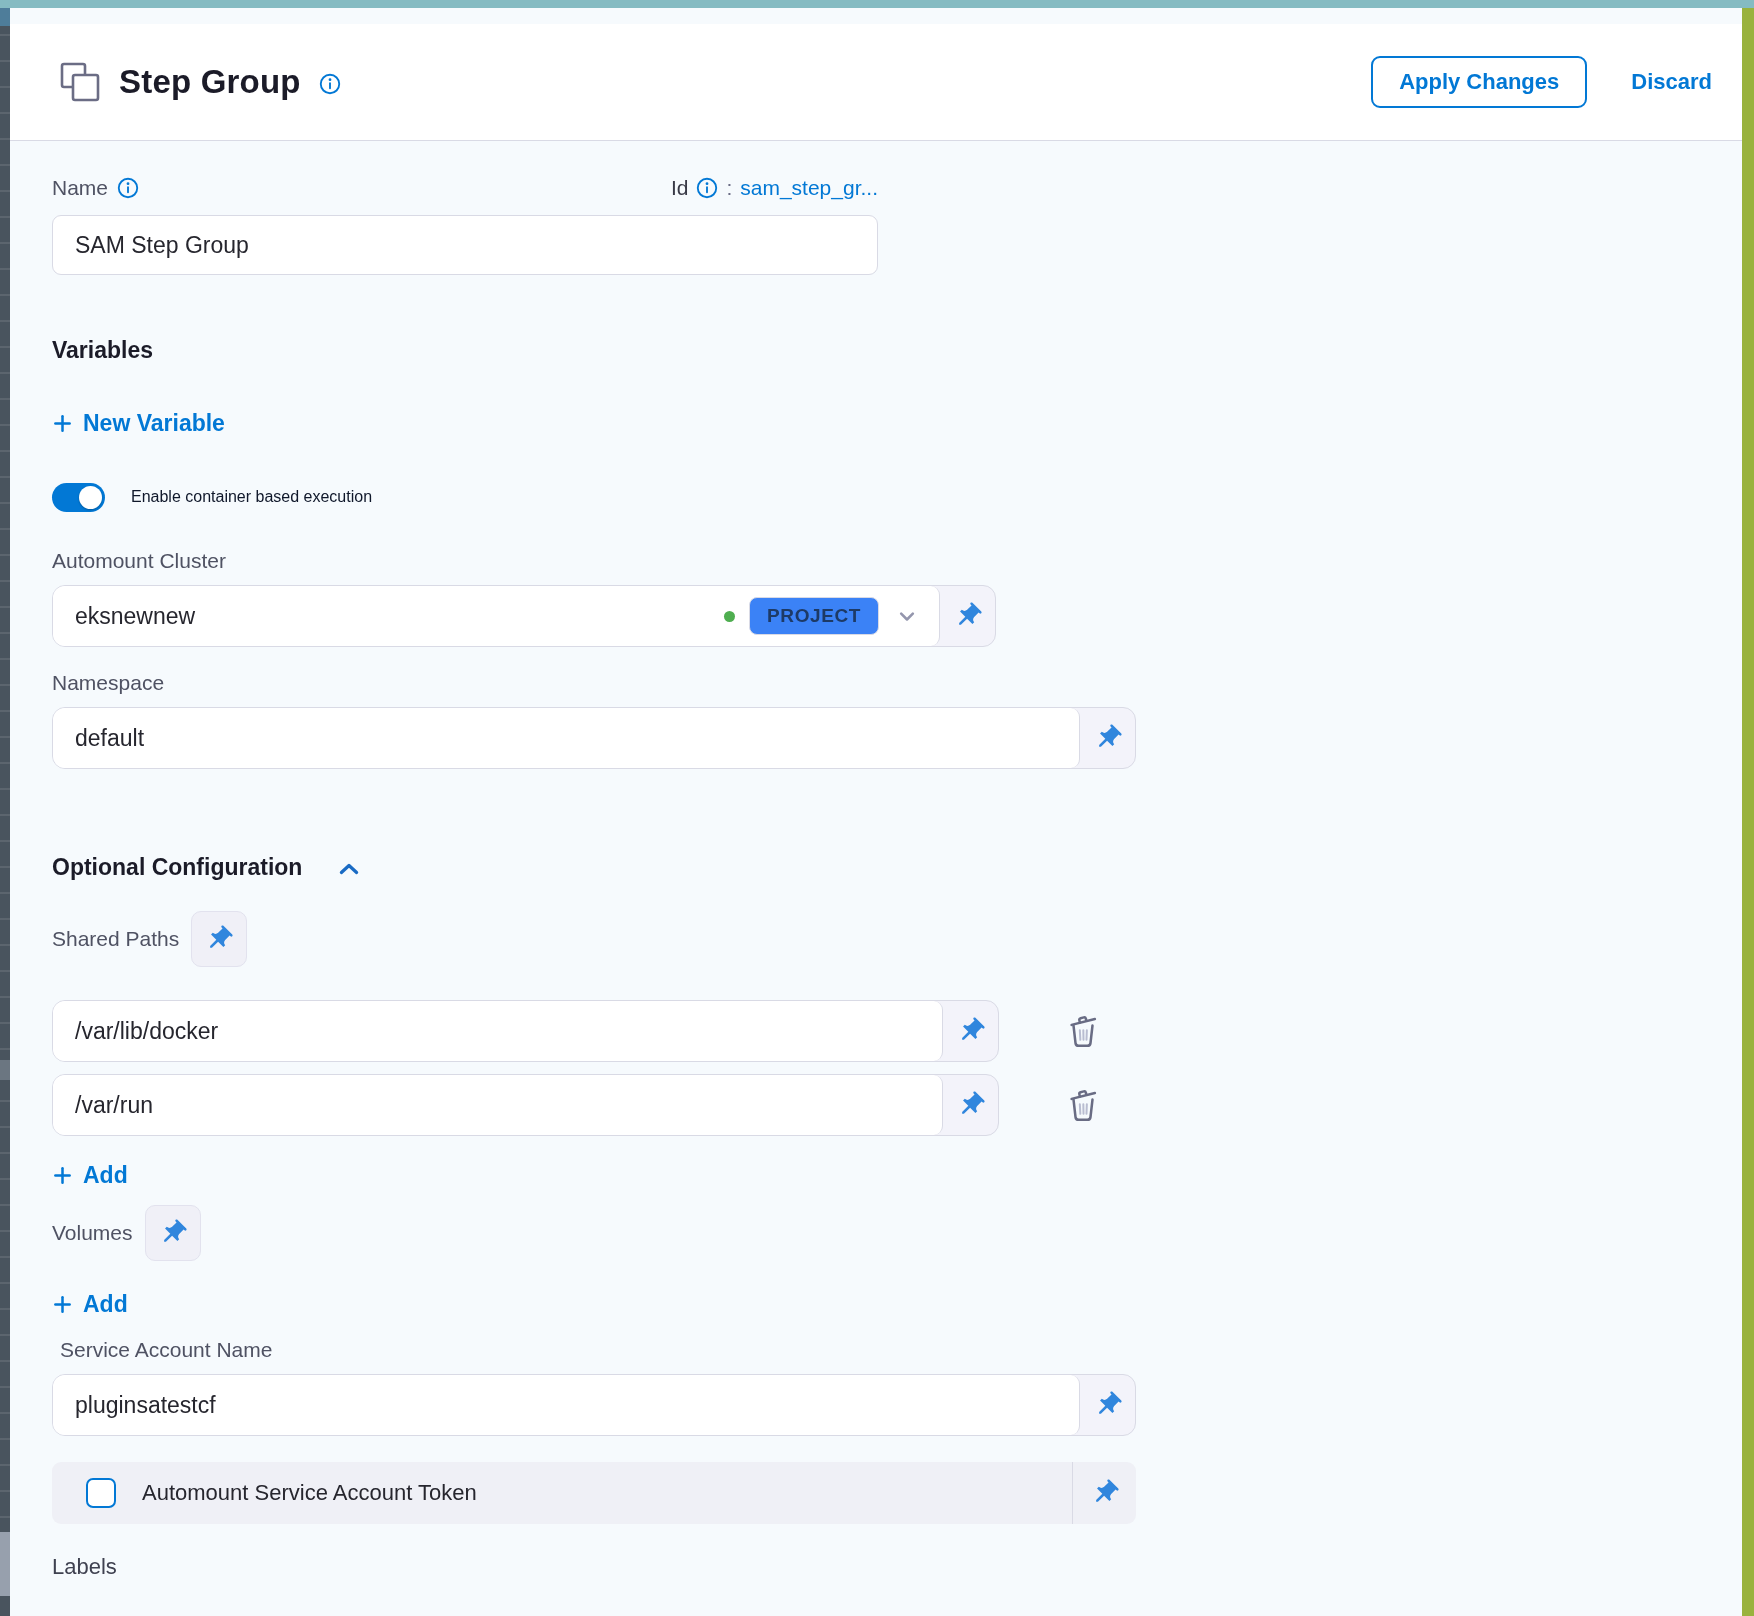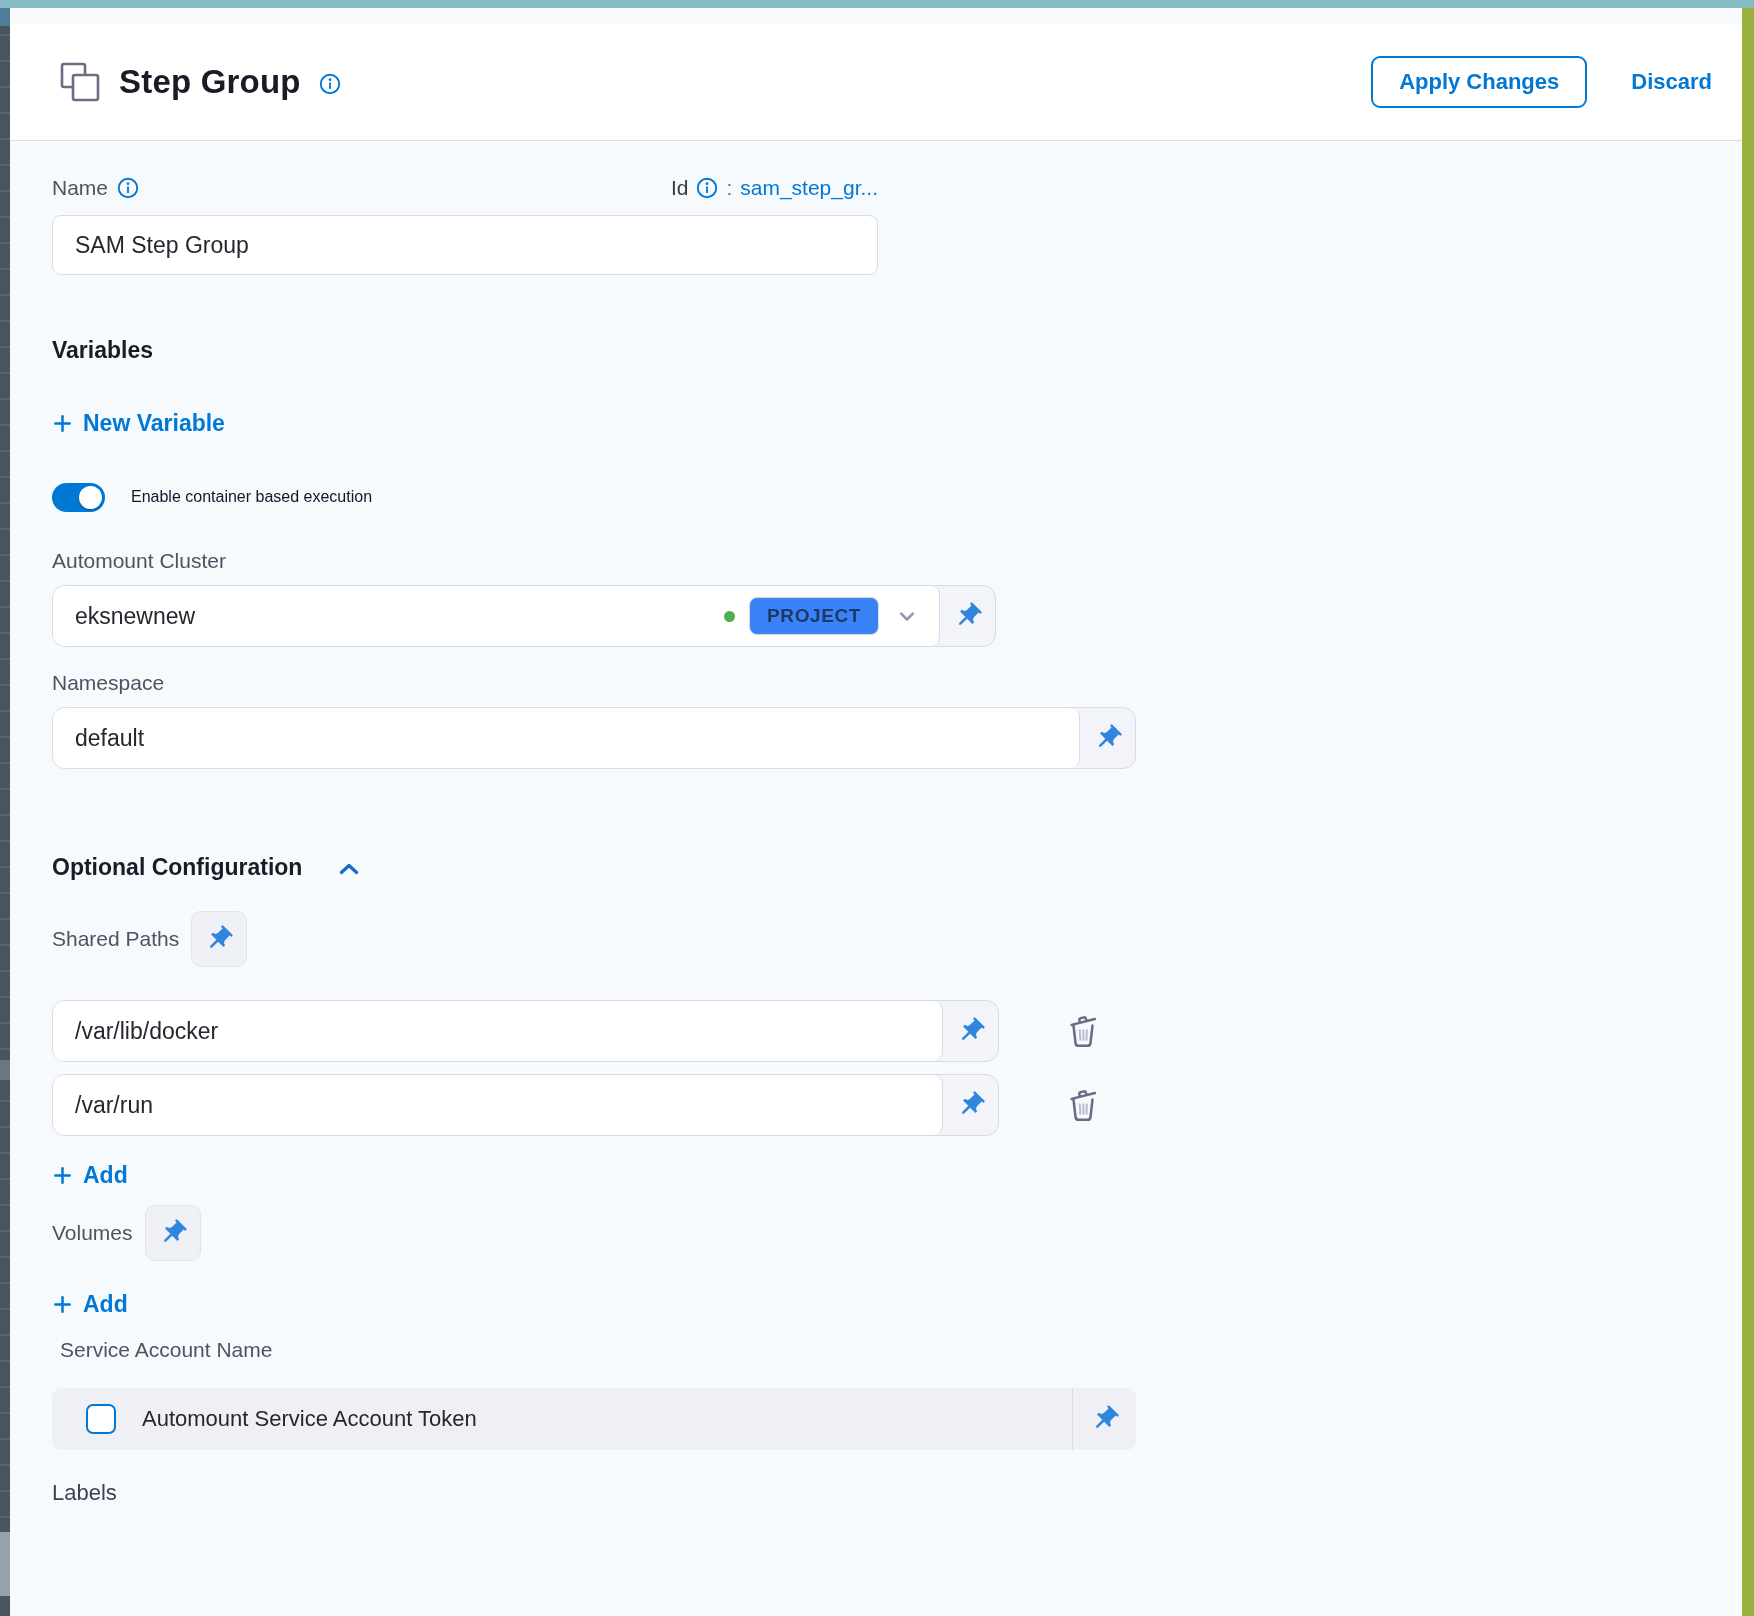--- a/index.html
+++ b/index.html
@@ -353,20 +353,30 @@
 
     <div class="link-row add-row-2">
       <svg class="plus-svg" viewBox="0 0 20 20" fill="none" stroke="#0278d5" stroke-width="2.4" stroke-linecap="round">
         <line x1="10" y1="3.2" x2="10" y2="16.8"></line>
           <line x1="3.2" y1="10" x2="16.8" y2="10"></line>
       </svg>
       <span class="link-text">Add</span>
     </div>
 
     <span class="field-label lbl-sa">Service Account Name</span>
+    <div class="combo-field combo-wide sa-combo">
+      <div class="combo-main">
+        <input class="text-input inner-input" value="pluginsatestcf" style="">
+      </div>
+      <div class="pin-suffix">
+        <svg class="pin-svg" viewBox="0 0 24 24">
+          <path d="M16 9V4h1c.55 0 1-.45 1-1s-.45-1-1-1H7c-.55 0-1 .45-1 1s.45 1 1 1h1v5c0 1.66-1.34 3-3 3v2h5.97v7l1 1 1-1v-7H19v-2c-1.66 0-3-1.34-3-3z" fill="#3086dd"></path>
+        </svg>
+      </div>
+    </div>
 
     <div class="automount-row">
       <span class="checkbox"></span>
       <span class="automount-label">Automount Service Account Token</span>
       <div class="automount-pin">
         <svg class="pin-svg" viewBox="0 0 24 24">
           <path d="M16 9V4h1c.55 0 1-.45 1-1s-.45-1-1-1H7c-.55 0-1 .45-1 1s.45 1 1 1h1v5c0 1.66-1.34 3-3 3v2h5.97v7l1 1 1-1v-7H19v-2c-1.66 0-3-1.34-3-3z" fill="#3086dd"></path>
         </svg>
       </div>
     </div>

